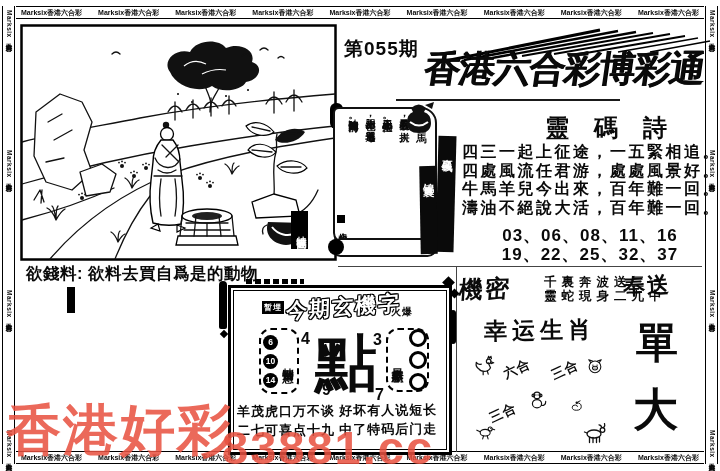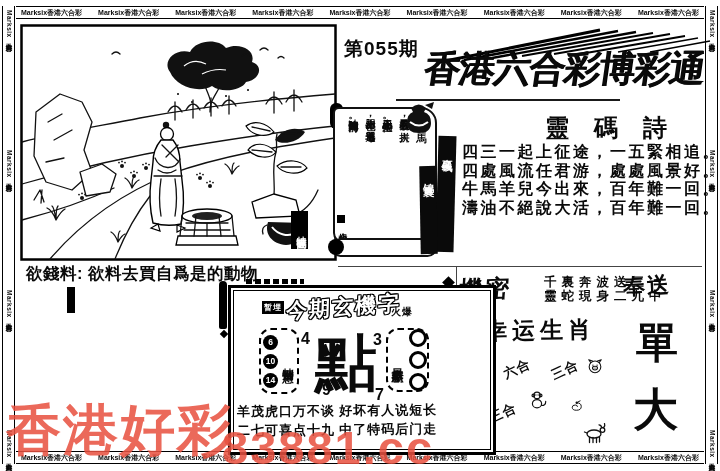--- a/index.html
+++ b/index.html
@@ -71,21 +71,21 @@
   .secret-gift{left:623px;top:271px;font-weight:900;font-size:22px;transform:rotate(-3deg);letter-spacing:2px;}
 
   
   .zodiac-title{left:484px;top:315px;font-weight:900;font-size:23px;letter-spacing:5px;transform:rotate(-1deg);white-space:nowrap;}
   .z-label{position:absolute;font:700 13px "Liberation Serif",serif;transform:rotate(-25deg);letter-spacing:1px;}
   .z-icon{position:absolute;}
   .big-char-top{left:636px;top:322px;font-weight:900;font-size:42px;line-height:1;}
   .big-char-bottom{left:633px;top:388px;font-weight:900;font-size:45px;line-height:1;}
 
   
-  .mystery{left:228px;top:285px;width:268px;height:170px;border:3px solid #000;box-sizing:border-box;background:#fff;}
+  .mystery{left:228px;top:285px;width:224px;height:170px;border:3px solid #000;box-sizing:border-box;background:#fff;}
   .mystery::after{content:"";position:absolute;inset:2px;border:1px solid #000;pointer-events:none;}
   .orn-rod{left:219px;top:281px;width:8px;height:48px;background:#000;border-radius:4px 4px 2px 2px;}
   .orn-rod-tassel{left:221px;top:331px;width:6px;height:6px;background:#000;transform:rotate(45deg);}
   .orn-chain{left:246px;top:279px;width:58px;height:5px;
       background:repeating-linear-gradient(90deg,#000 0 6px,transparent 6px 9px);}
   .orn-tr1{left:444px;top:278px;width:9px;height:9px;background:#000;transform:rotate(45deg);}
   .orn-tr2{left:451px;top:290px;width:7px;height:7px;background:#000;transform:rotate(45deg);}
   .orn-right{left:450px;top:310px;width:6px;height:34px;background:#000;border-radius:3px;}
   .m-tag{left:31px;top:13px;background:#000;color:#fff;font:700 8px "Liberation Sans",sans-serif;padding:1px 2px;letter-spacing:1px;}
   .m-title{left:55px;top:5px;font-weight:900;font-size:21px;letter-spacing:2px;white-space:nowrap;
@@ -328,20 +328,24 @@
       <span>锦囊</span>
     </div>
 
   <div class="abs poem-title">靈碼詩</div>
   <div class="abs poem-lines">
     <div>四三一起上征途，一五緊相追。</div>
     <div>四處風流任君游，處處風景好。</div>
     <div>牛馬羊兒今出來，百年難一回。</div>
     <div>濤油不絕說大活，百年難一回。</div>
   </div>
+  <div class="abs poem-nums">
+    <div>03、06、08、11、16</div>
+    <div>19、22、25、32、37</div>
+  </div>
 
   <div class="abs div-h"></div>
   <div class="abs div-v"></div>
 
   <div class="abs secret-label">機密</div>
   <div class="abs secret-lines">
     <div>千裏奔波送三一</div>
     <div>靈蛇現身二九中</div>
   </div>
   <div class="abs secret-gift">奉送</div>

